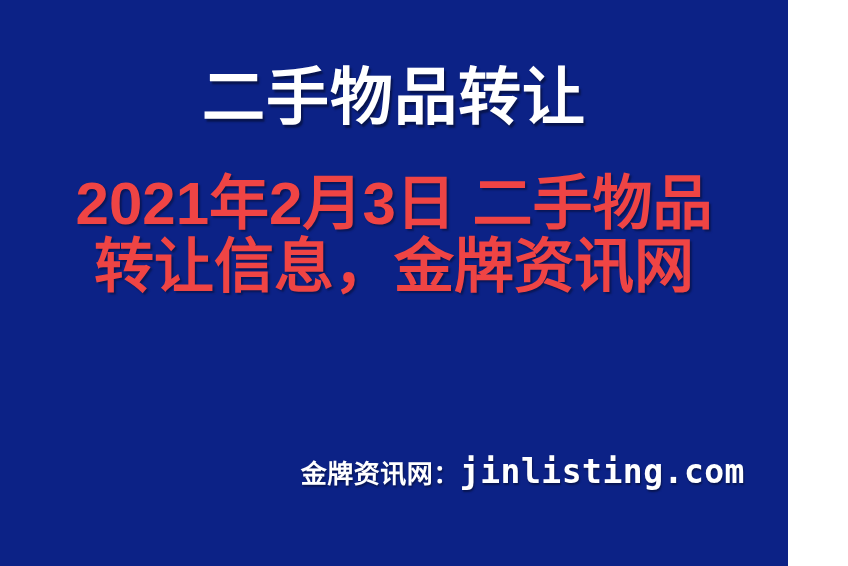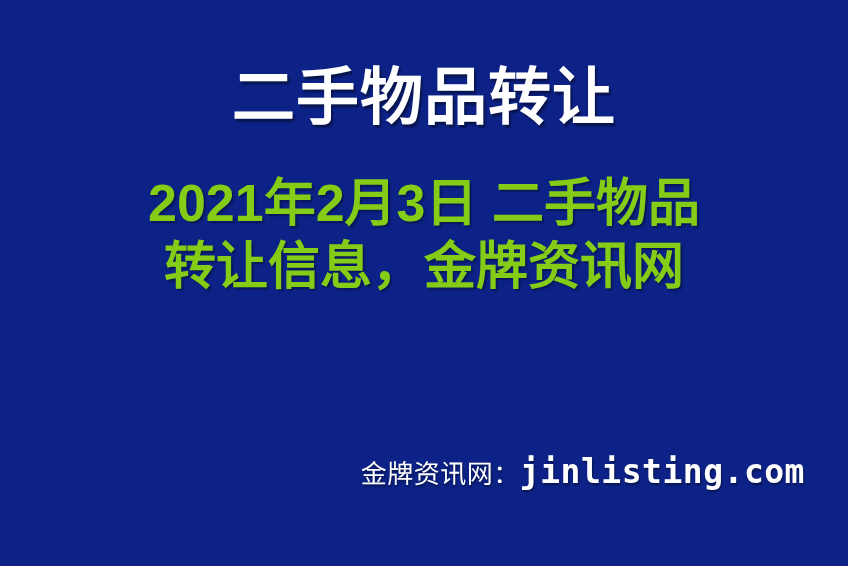--- a/index.html
+++ b/index.html
@@ -9,21 +9,21 @@
   }
 
   body {
     background: #ffffff;
     font-family: "Liberation Sans", "DejaVu Sans", sans-serif;
   }
 
   
   .poster {
     position: relative;
-    width: 848px;
+    width: 788px;
     height: 566px;
     overflow: hidden;
     background: #0c2286;
     box-sizing: border-box;
   }
 
   
   .headline {
     position: absolute;
     left: 0;
@@ -39,22 +39,22 @@
     text-shadow: 2px 3px 2px rgba(0, 0, 0, 0.42);
   }
 
   
   .body-copy {
     position: absolute;
     left: 60px;
     right: 60px;
     top: 172px;
     text-align: center;
-    color: #84cc16;
-    font-size: 52px;
+    color: #ef4444;
+    font-size: 60px;
     font-weight: 700;
     line-height: 63px;
     letter-spacing: 0px;
     text-shadow: 2px 2px 2px rgba(0, 0, 0, 0.35);
   }
 
   .body-line {
     display: block;
     white-space: nowrap;
   }
@@ -65,21 +65,21 @@
     right: 43px;
     top: 452px;
     text-align: right;
     color: #ffffff;
     white-space: nowrap;
     text-shadow: 1px 2px 2px rgba(0, 0, 0, 0.40);
   }
 
   .footer-brand {
     font-size: 26px;
-    font-weight: 400;
+    font-weight: 700;
     letter-spacing: 0.5px;
     vertical-align: baseline;
   }
 
   .footer-url {
     font-family: "DejaVu Sans Mono", "Liberation Mono", monospace;
     font-size: 33px;
     font-weight: 700;
     letter-spacing: 0.5px;
     vertical-align: baseline;

